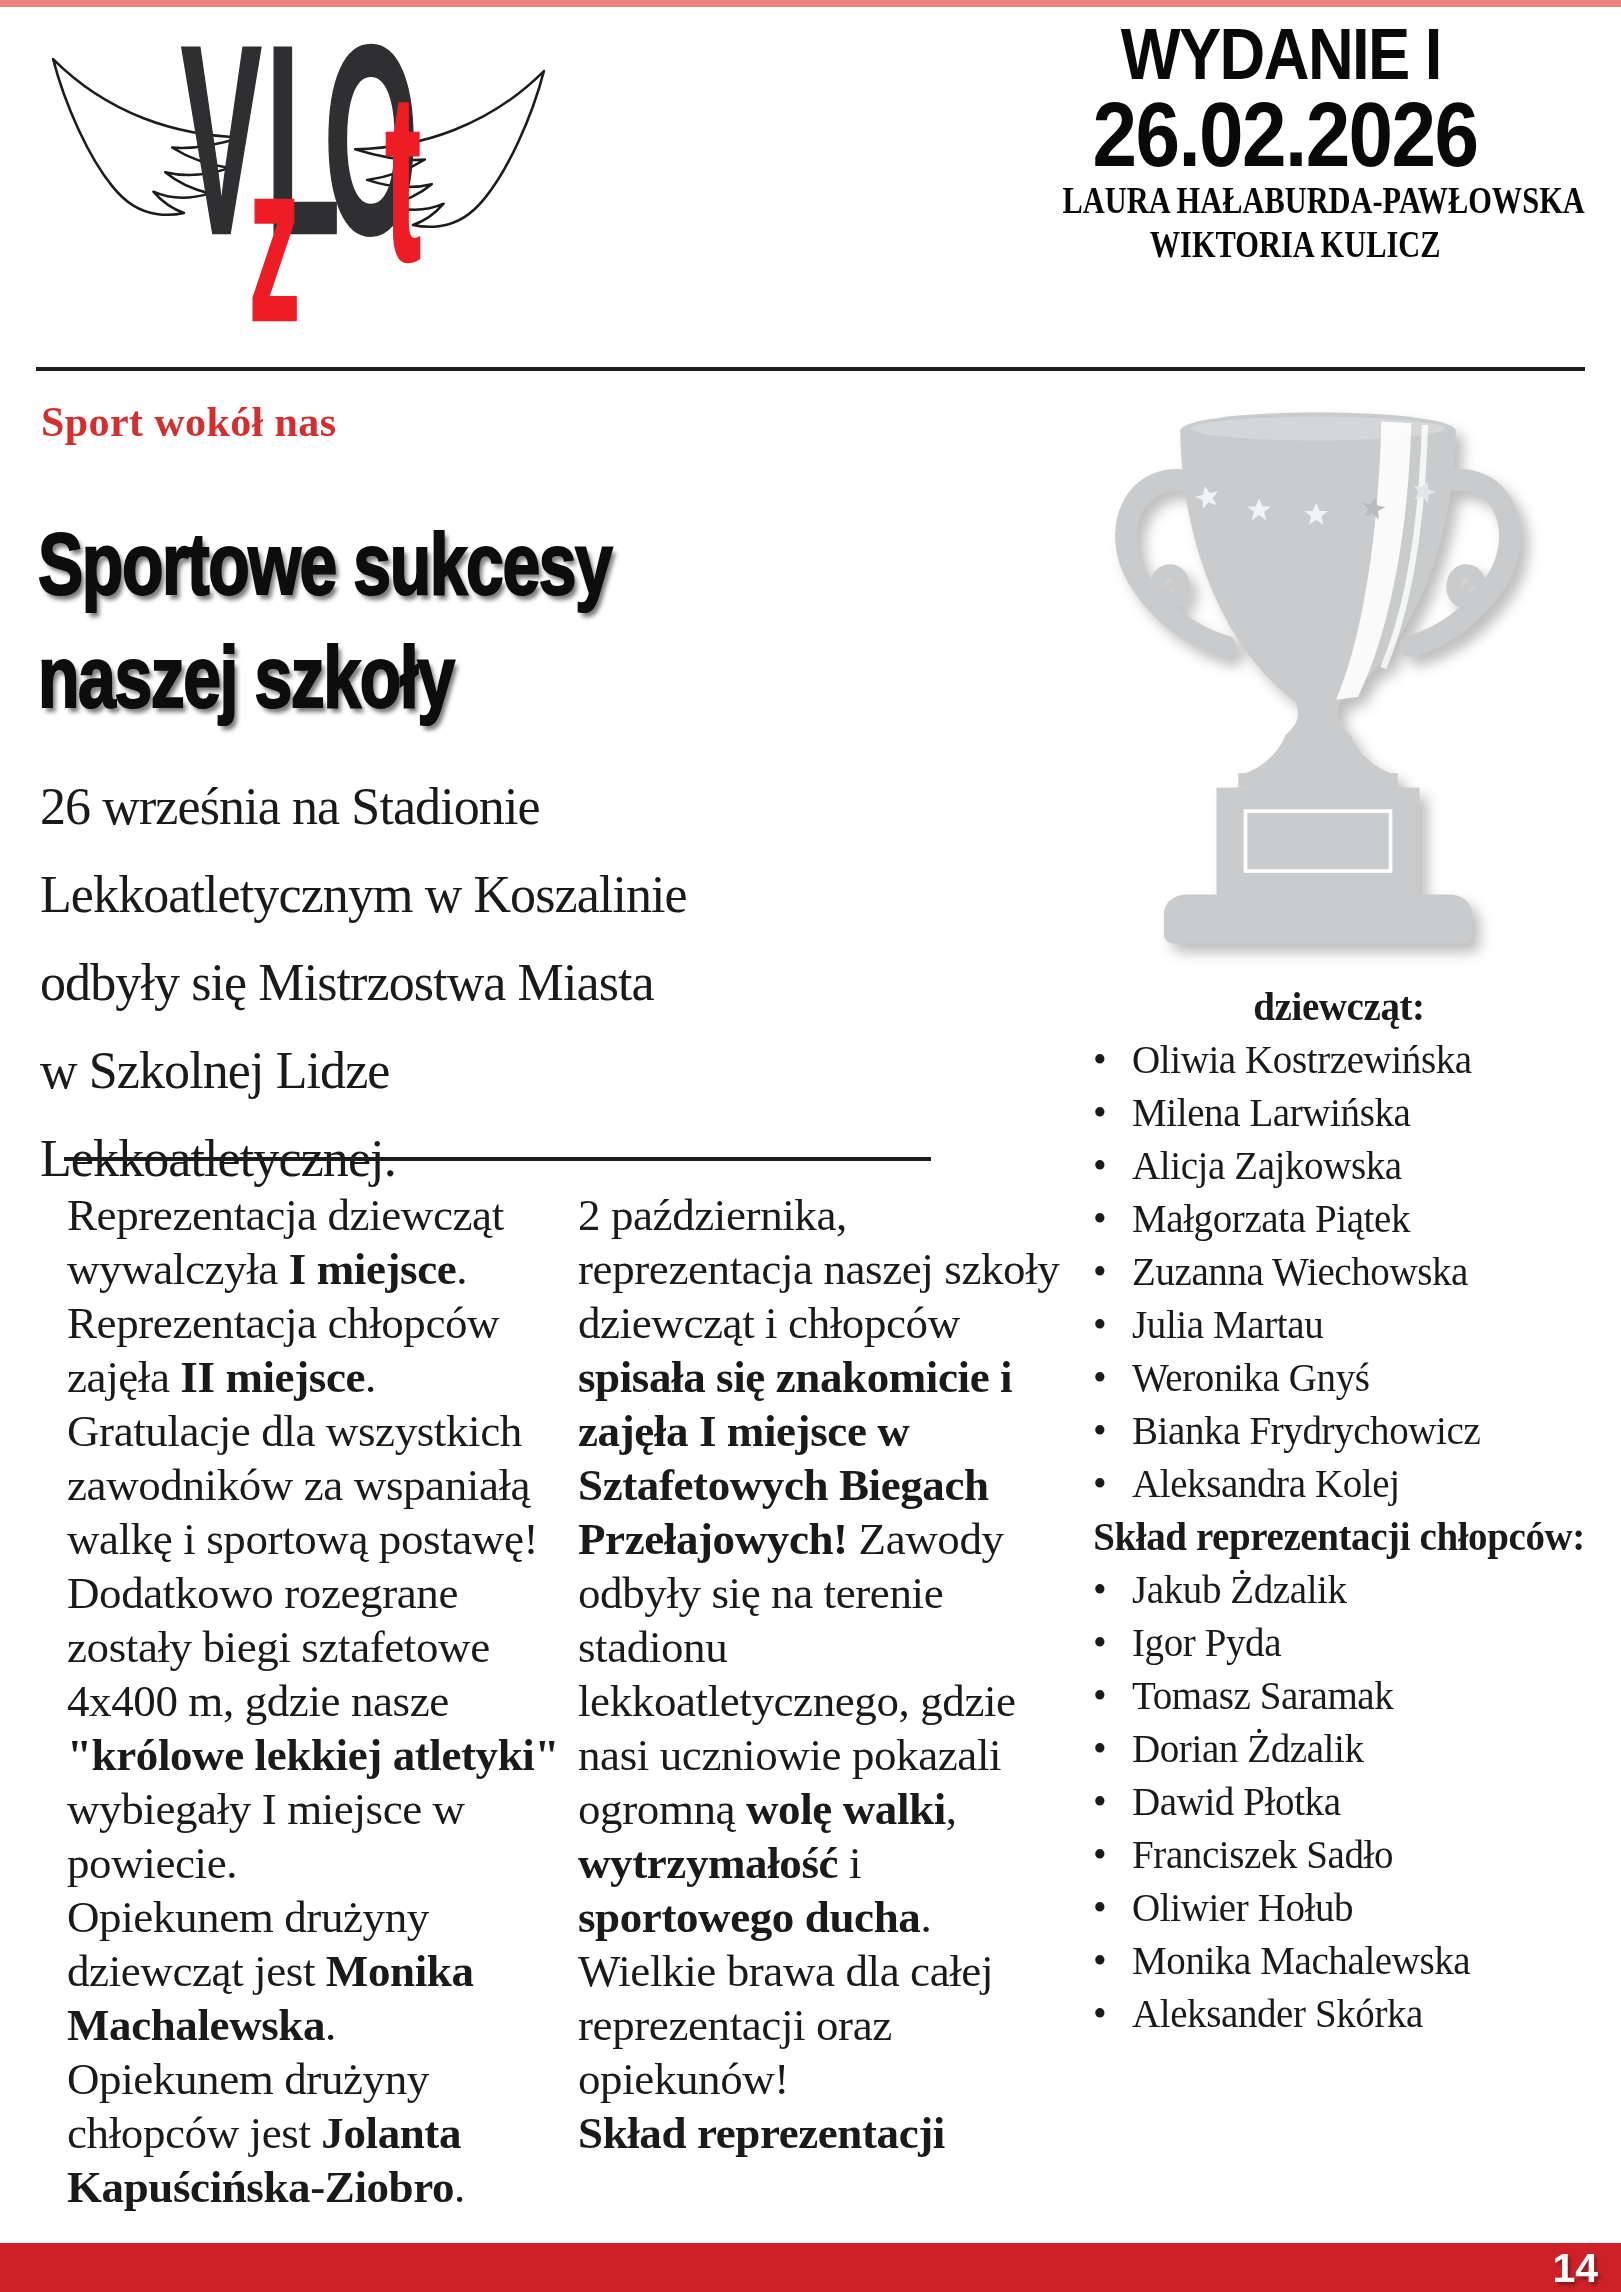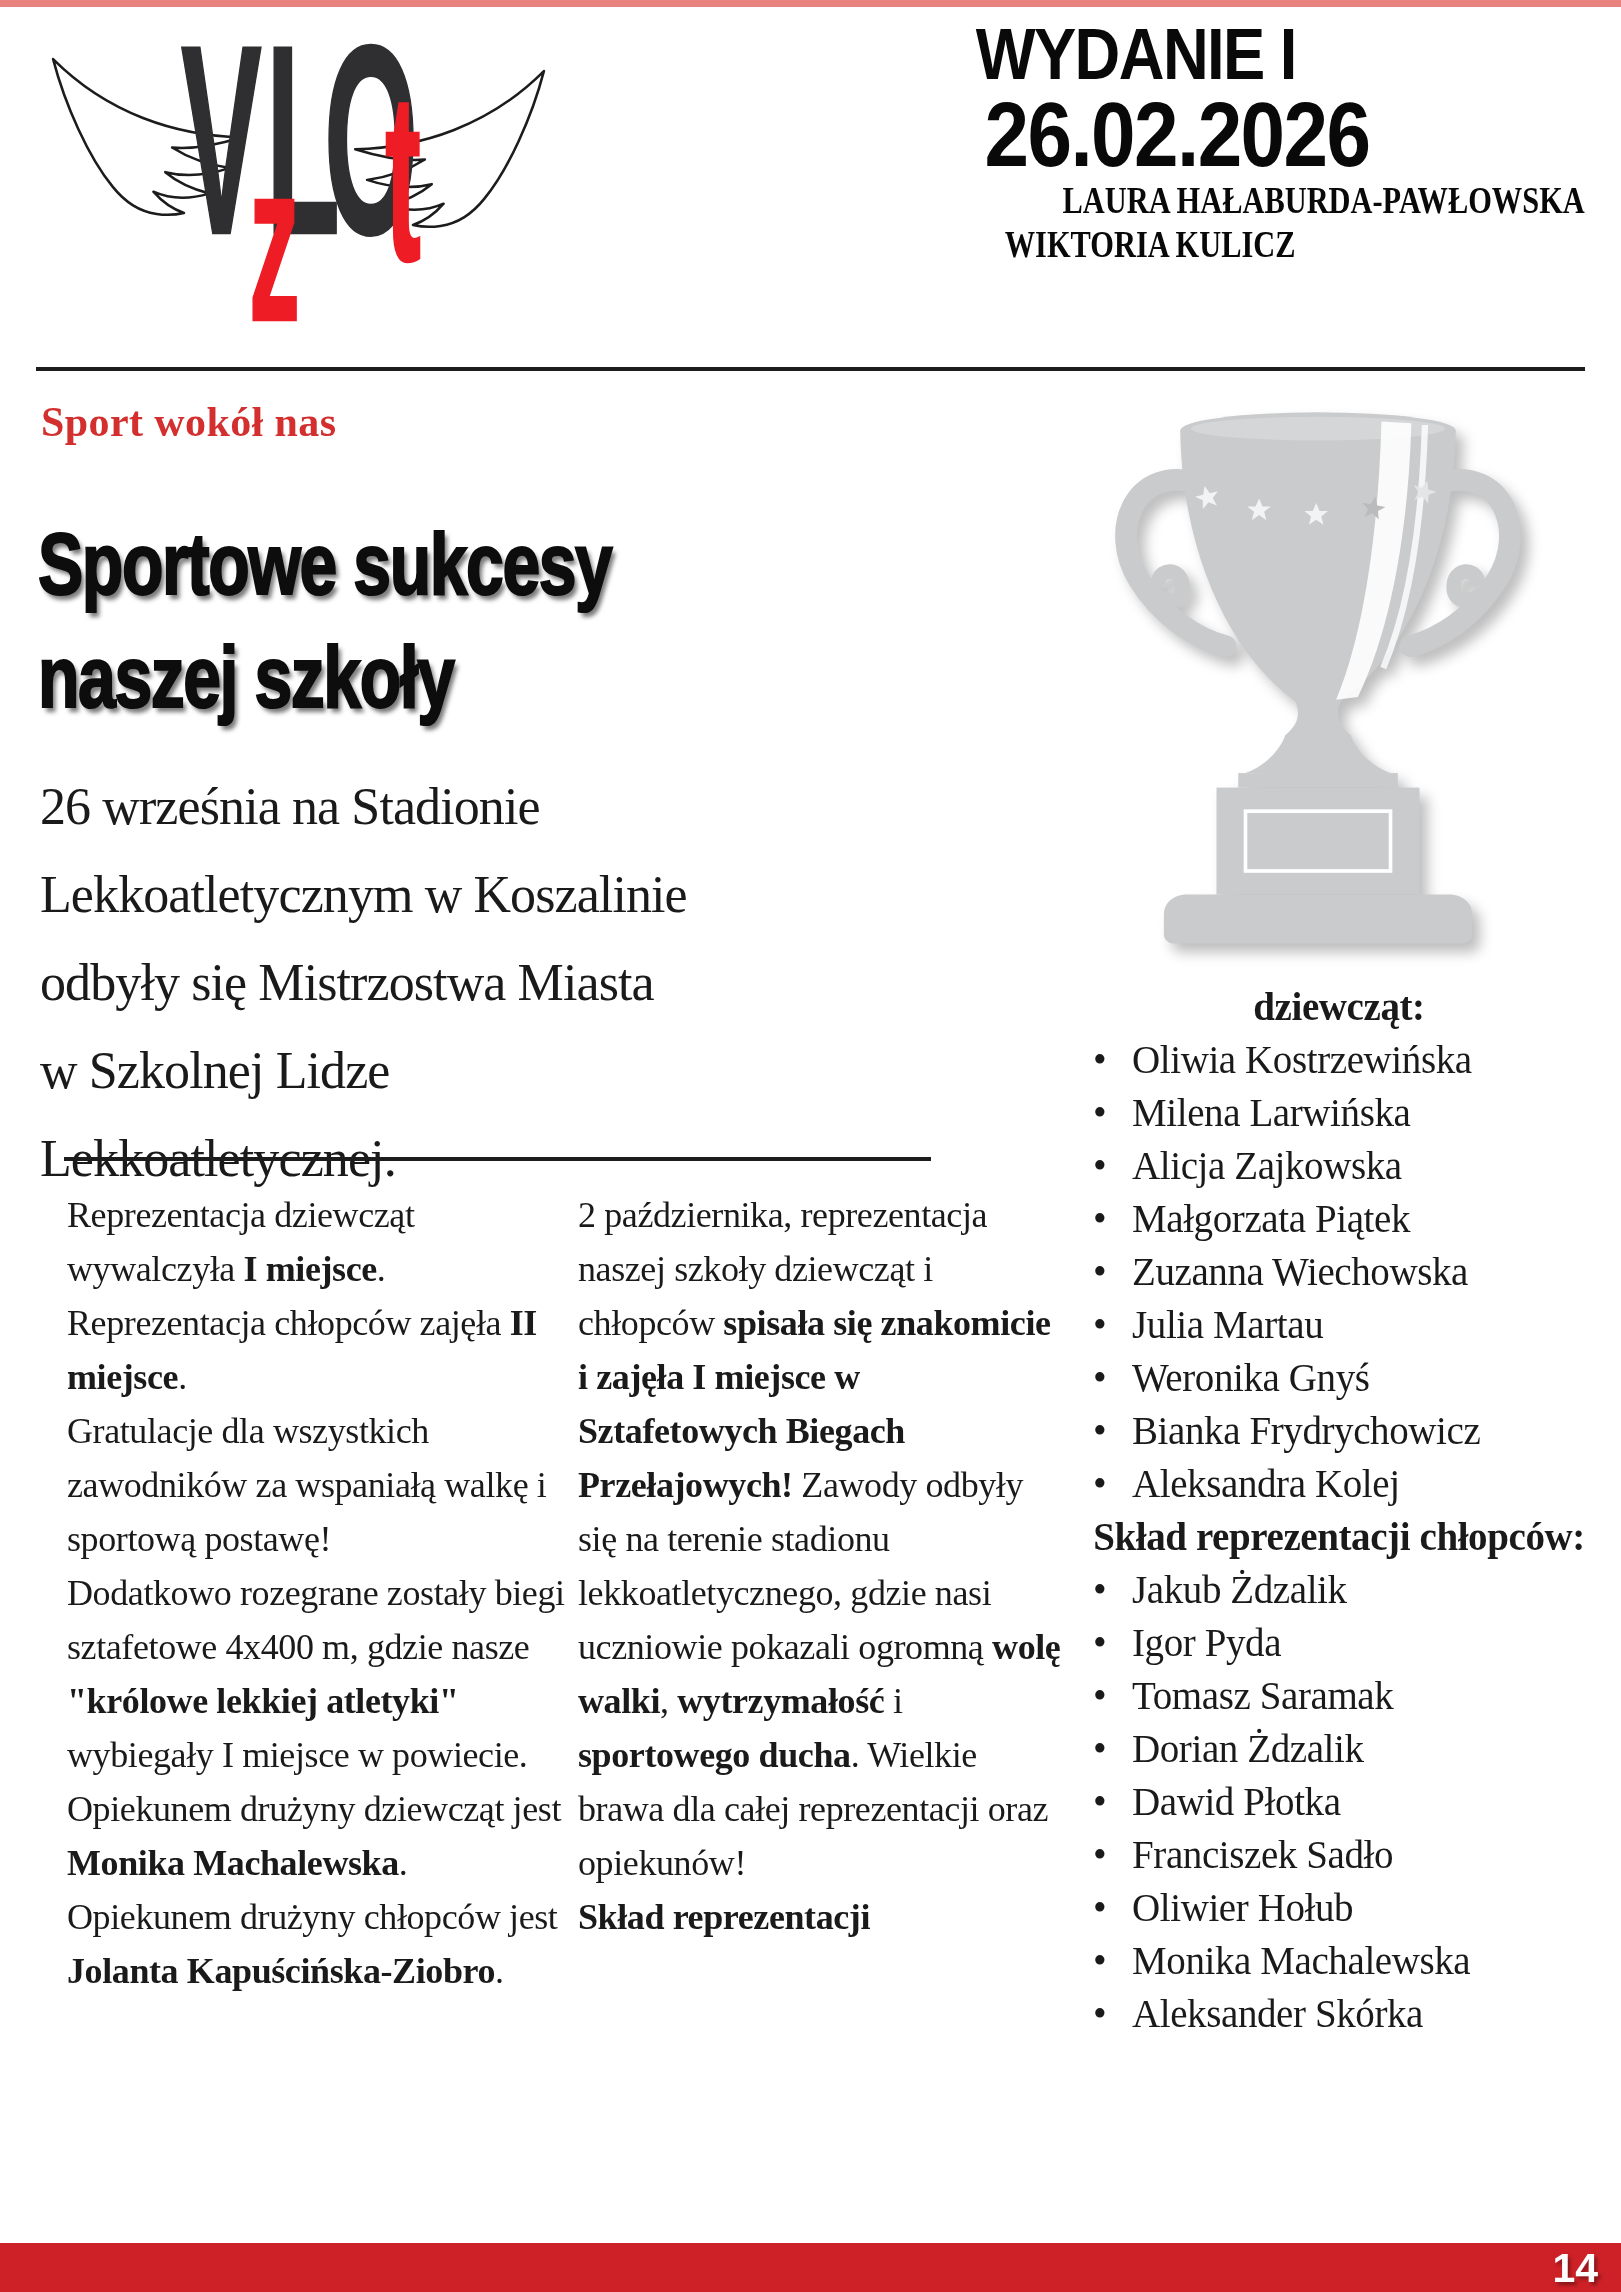--- a/index.html
+++ b/index.html
@@ -34,21 +34,21 @@
     font-weight:900;line-height:1;transform:scaleX(.45);transform-origin:0 0;
     -webkit-text-stroke:2.7px currentColor;}
   .ld{color:var(--logo-dark);z-index:2;}
   .lr{color:var(--logo-red);z-index:3;}
   .l-v{left:136px;top:-19.7px;font-size:269px;}
   .l-l{left:221px;top:-19.7px;font-size:269px;}
   .l-o{left:279px;top:-19.7px;font-size:269px;}
   .l-z{left:204px;top:104px;font-size:226px;}
   .l-t{left:340px;top:32px;font-size:240px;}
 
-  .head-right{position:absolute;right:36px;top:18px;text-align:left;}
+  .head-right{position:absolute;right:36px;top:18px;text-align:center;}
   .edition{font-family:"Liberation Sans","DejaVu Sans",sans-serif;font-weight:900;
     font-size:72px;line-height:1.0;display:inline-block;transform:scaleX(.88);
     transform-origin:100% 50%;letter-spacing:-1.8px;color:#090909;}
   .date{font-family:"Liberation Sans","DejaVu Sans",sans-serif;font-weight:900;
     font-size:91px;line-height:.98;display:inline-block;transform:scaleX(.88);
     transform-origin:100% 50%;letter-spacing:-1.8px;color:#090909;}
   .author{font-weight:bold;font-size:38px;line-height:1.15;display:inline-block;
     transform:scaleX(.8);transform-origin:100% 50%;color:#090909;}
 
   .divider1{position:absolute;left:36px;right:36px;top:367px;height:3.6px;background:#1c1c1c;}
@@ -59,21 +59,21 @@
     color:#d32f2f;letter-spacing:0.4px;}
   .headline{position:absolute;left:38px;top:507px;
     font-family:"Liberation Sans","DejaVu Sans",sans-serif;font-weight:900;
     font-size:87px;line-height:113px;color:#0d0d0d;letter-spacing:-1.8px;
     -webkit-text-stroke:2.2px #0d0d0d;
     text-shadow:4.5px 5.4px 5.4px rgba(90,90,90,.8);
     transform:scaleX(.78);transform-origin:0 0;white-space:nowrap;}
   .lead{position:absolute;left:40px;top:763px;width:654px;font-size:52px;line-height:88px;
     letter-spacing:-0.9px;}
 
-  .col{position:absolute;top:1188px;font-size:36px;line-height:54px;white-space:pre-wrap;
+  .col{position:absolute;top:1188px;font-size:45px;line-height:54px;white-space:pre-wrap;
     letter-spacing:-0.4px;}
   .col1{left:67px;width:518px;}
   .col2{left:578px;width:484px;}
   .col .b{font-weight:bold;}
 
   .roster{position:absolute;left:1066px;top:980px;width:546px;font-size:39px;line-height:53px;
     letter-spacing:-0.4px;}
   .roster h3{font-size:39px;line-height:53px;font-weight:bold;text-align:center;}
   .roster ul{list-style:none;}
   .roster li{position:relative;padding-left:66px;}

